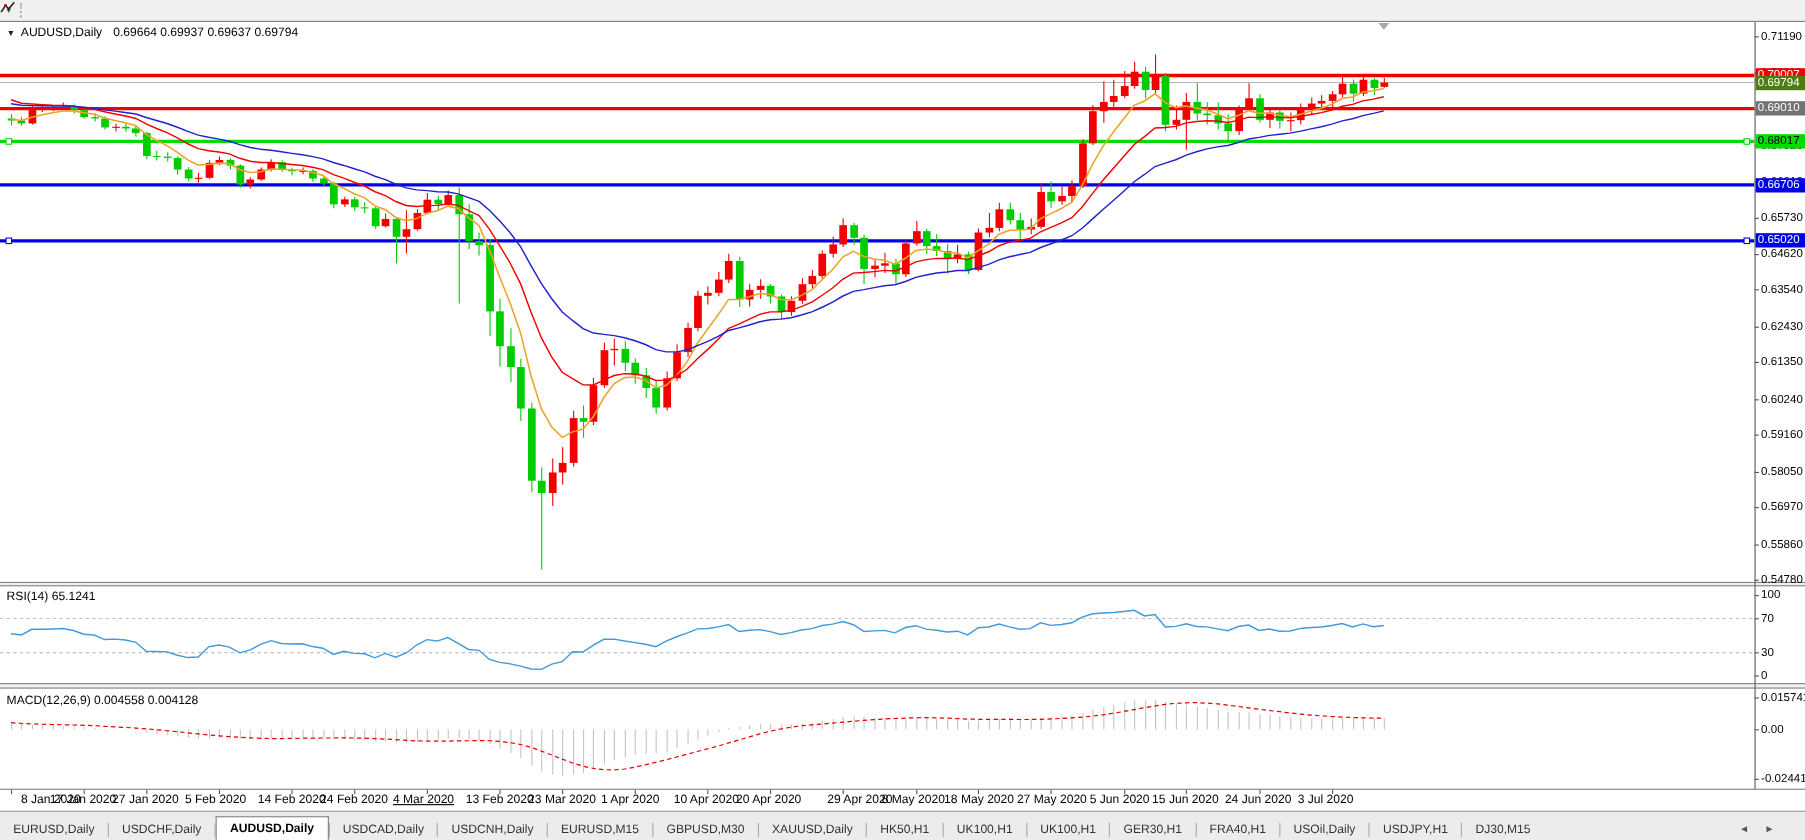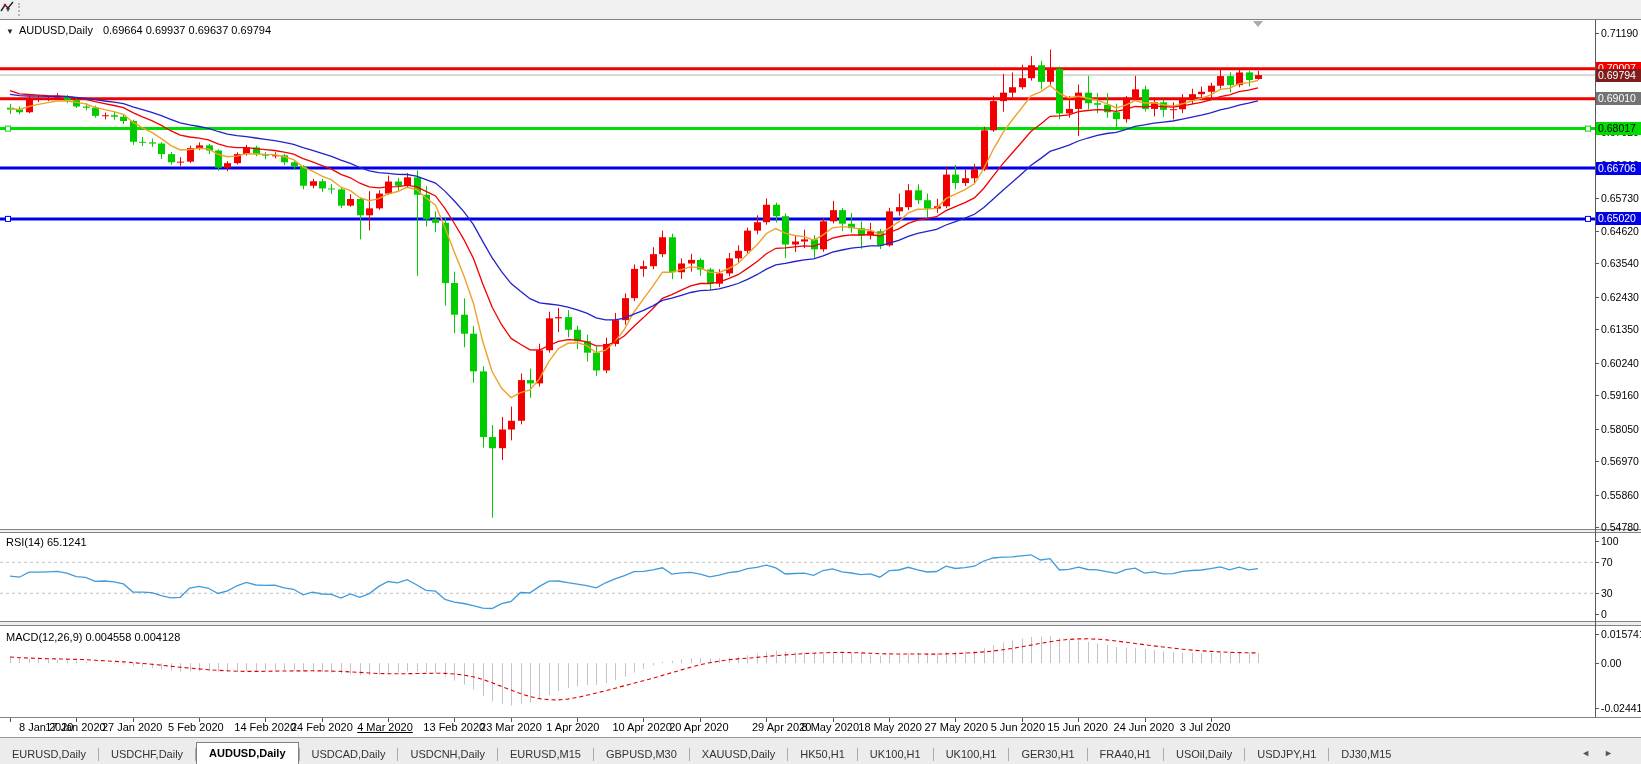--- a/index.html
+++ b/index.html
@@ -539,21 +539,21 @@
       <div class="axdash" style="top: 461.449px;"></div>
       <div class="axlab" style="top: 488.893px;">0.55860</div>
       <div class="axdash" style="top: 494.893px;"></div>
       <div class="axlab" style="top: 521.433px;">0.54780</div>
       <div class="axdash" style="top: 527.433px;"></div>
       <div class="badge" style="top: 62.1438px; background: rgb(242, 0, 0); color: rgb(255, 255, 255);">0.70007</div>
       <div class="badge" style="top: 92.1834px; background: #737373; color: rgb(255, 255, 255);">0.69010</div>
       <div class="badge" style="top: 122.102px; background: rgb(0, 221, 0); color: rgb(0, 0, 0);">0.68017</div>
       <div class="badge" style="top: 161.603px; background: rgb(0, 0, 232); color: rgb(255, 255, 255);">0.66706</div>
       <div class="badge" style="top: 212.402px; background: rgb(0, 0, 232); color: rgb(255, 255, 255);">0.65020</div>
-      <div class="badge" style="top: 68.5615px; background: #7f1d1d; color: rgb(255, 255, 255);">0.69794</div>
+      <div class="badge" style="top: 68.5615px; background: #4d7c0f; color: rgb(255, 255, 255);">0.69794</div>
       <div class="axlab" style="top: 535px;">100</div>
       <div class="axdash" style="top: 541px;"></div>
       <div class="axlab" style="top: 556.25px;">70</div>
       <div class="axdash" style="top: 562.25px;"></div>
       <div class="axlab" style="top: 587.25px;">30</div>
       <div class="axdash" style="top: 593.25px;"></div>
       <div class="axlab" style="top: 608px;">0</div>
       <div class="axdash" style="top: 614px;"></div>
       <div class="axlab" style="top: 628px;">0.015741</div>
       <div class="axdash" style="top: 634px;"></div>

